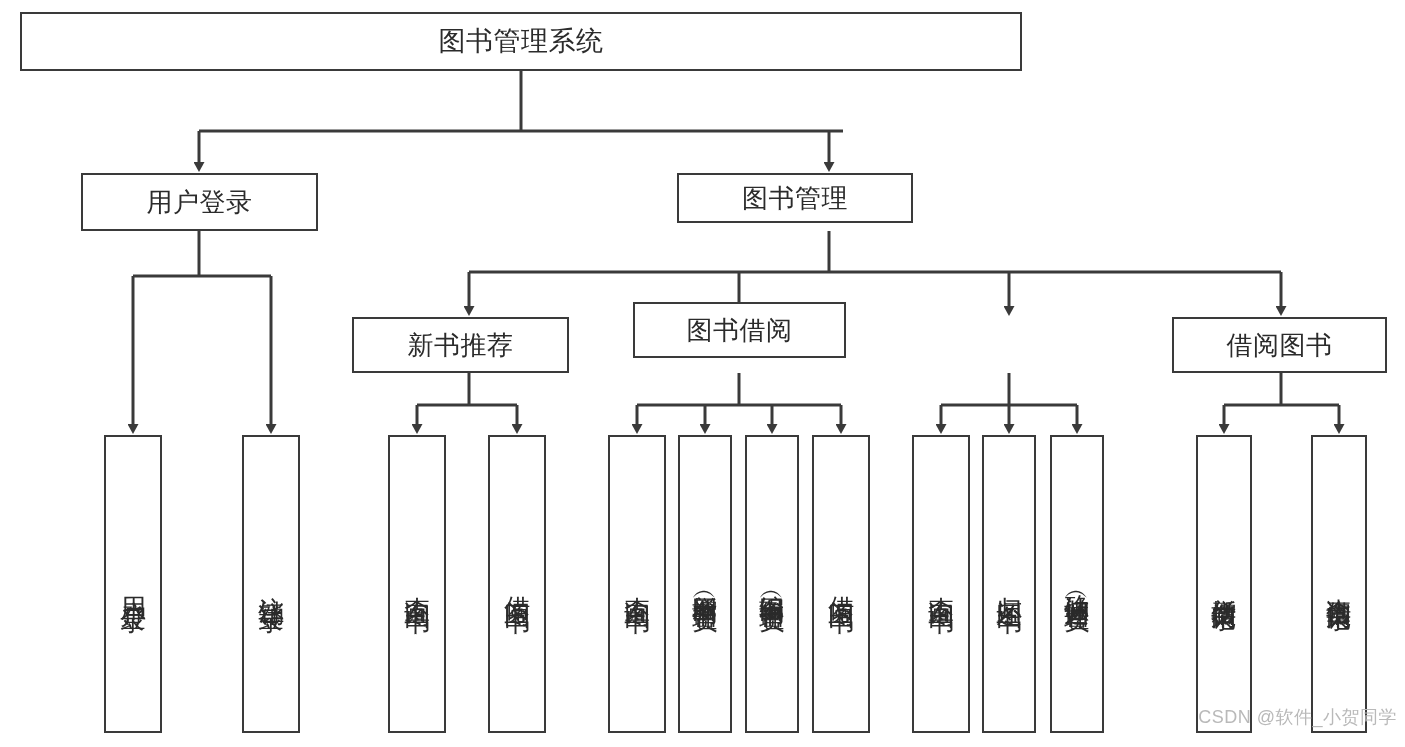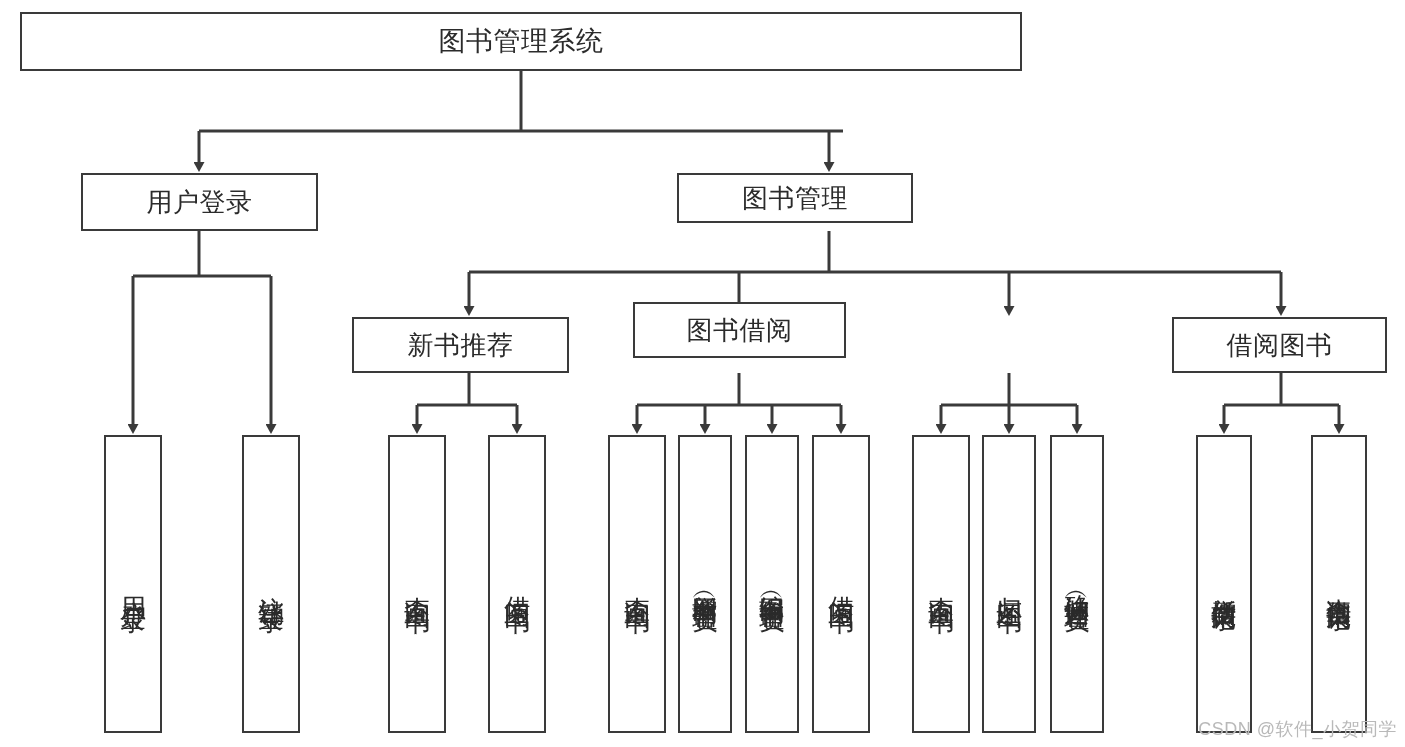--- a/index.html
+++ b/index.html
@@ -62,21 +62,21 @@
     max-height: 272px;
   }
   .node.vert.narrow .node-label {
     font-size: 25px;
     letter-spacing: 2px;
     max-height: 280px;
   }
   #watermark {
     position: absolute;
     right: 8px;
-    bottom: 6px;
+    bottom: 18px;
     font-size: 18px;
     color: #b9b9b9;
     letter-spacing: 0.5px;
     white-space: nowrap;
     user-select: none;
   }
 </style>
 </head>
 <body>
 

